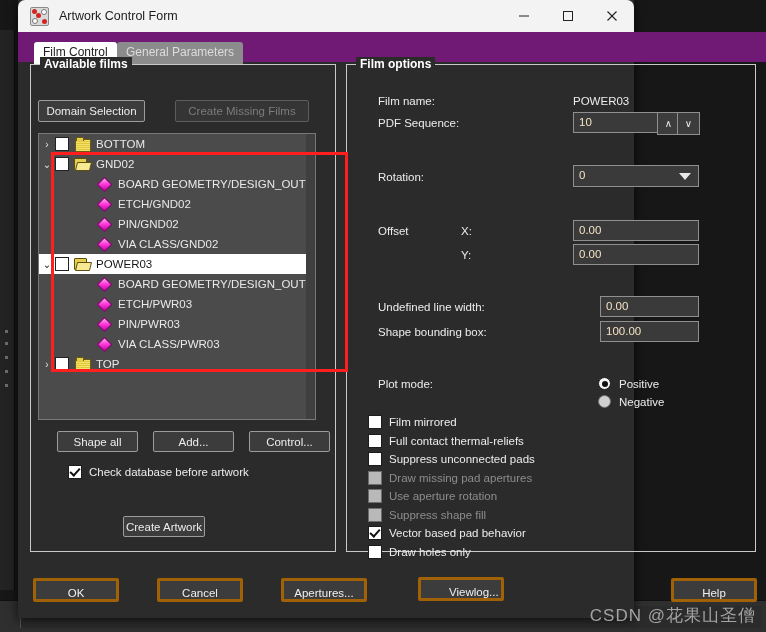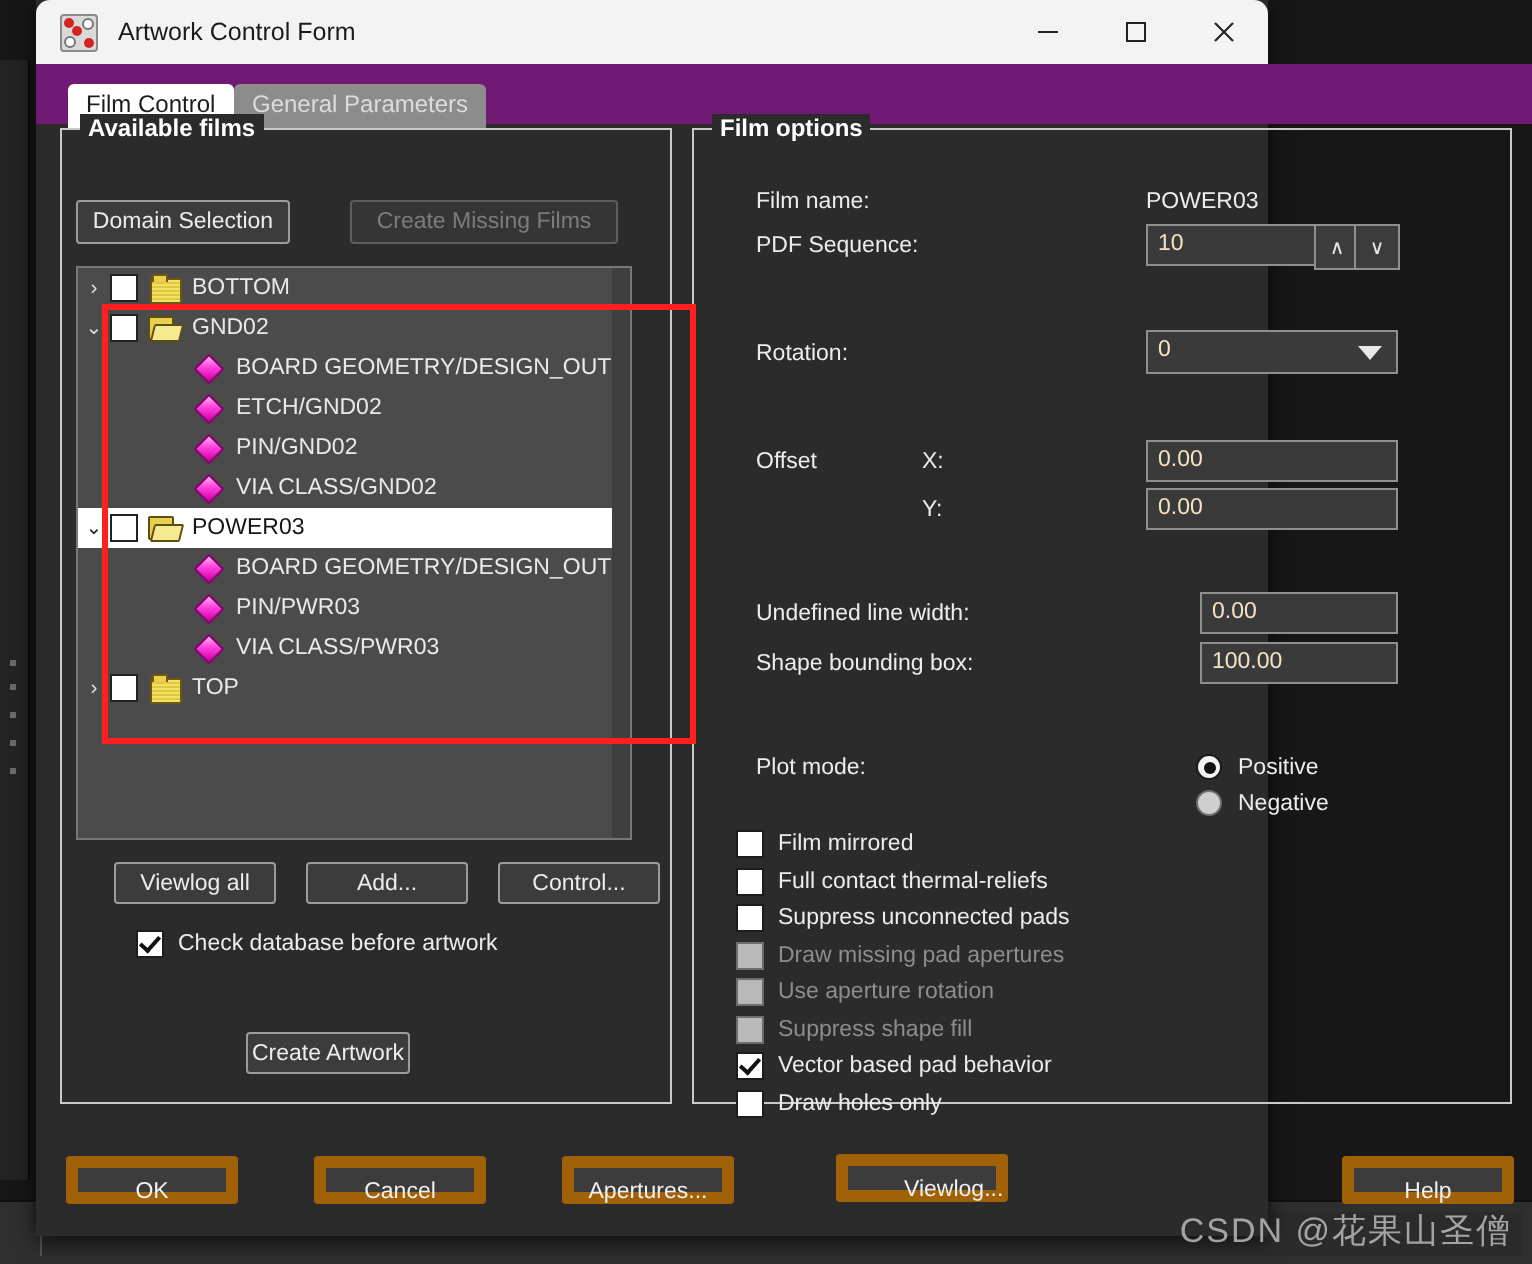--- a/index.html
+++ b/index.html
@@ -382,21 +382,21 @@
     border-radius: 50%;
     background: #111;
   }
   .radio.off { background: #cfcfcf; border-color: #6f6f6f; }
 
   
   .bbtn {
     position: absolute;
     height: 24px;
     background: #3c3c3c;
-    border: 6px solid #a16207;
+    border: 3px solid #a16207;
     color: #f0f0f0;
     font-size: 11.5px;
     font-family: "Liberation Sans", sans-serif;
     border-radius: 2px;
     text-align: center;
     line-height: 22px;
   }
   #b-ok      { left: 15px;  top: 578px; width: 86px; }
   #b-cancel  { left: 139px; top: 578px; width: 86px; }
   #b-aper    { left: 263px; top: 578px; width: 86px; }
@@ -543,20 +543,28 @@
             <span class="diamond"></span>
           </span>
           <span class="tlabel">BOARD GEOMETRY/DESIGN_OUTLINE</span>
         </div>
         <div class="trow" style="padding-left: 22px;">
           <span class="twist"></span>
           <span class="tcheck" style="visibility: hidden;"></span>
           <span class="ticon">
             <span class="diamond"></span>
           </span>
+          <span class="tlabel">ETCH/PWR03</span>
+        </div>
+        <div class="trow" style="padding-left: 22px;">
+          <span class="twist"></span>
+          <span class="tcheck" style="visibility: hidden;"></span>
+          <span class="ticon">
+            <span class="diamond"></span>
+          </span>
           <span class="tlabel">PIN/PWR03</span>
         </div>
         <div class="trow" style="padding-left: 22px;">
           <span class="twist"></span>
           <span class="tcheck" style="visibility: hidden;"></span>
           <span class="ticon">
             <span class="diamond"></span>
           </span>
           <span class="tlabel">VIA CLASS/PWR03</span>
         </div>
@@ -567,21 +575,21 @@
             <span class="folder"></span>
           </span>
           <span class="tlabel">TOP</span>
         </div>
       </div>
     <div class="tree-scroll"></div>
   </div>
 
   <div class="redbox"></div>
 
-  <button class="btn" id="btn-selectall">Viewlog all</button>
+  <button class="btn" id="btn-selectall">Shape all</button>
   <button class="btn" id="btn-add">Add...</button>
   <button class="btn" id="btn-replace">Control...</button>
 
   <div class="cbrow" id="cb-checkdb">
     <span class="cb checked"></span>
     <span class="cbtext">Check database before artwork</span>
   </div>
 
   <button class="btn" id="btn-create">Create Artwork</button>
 

